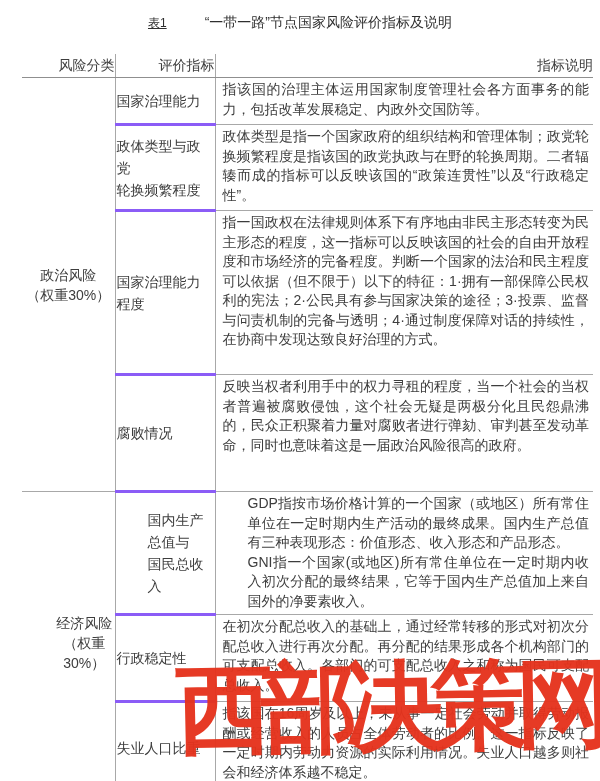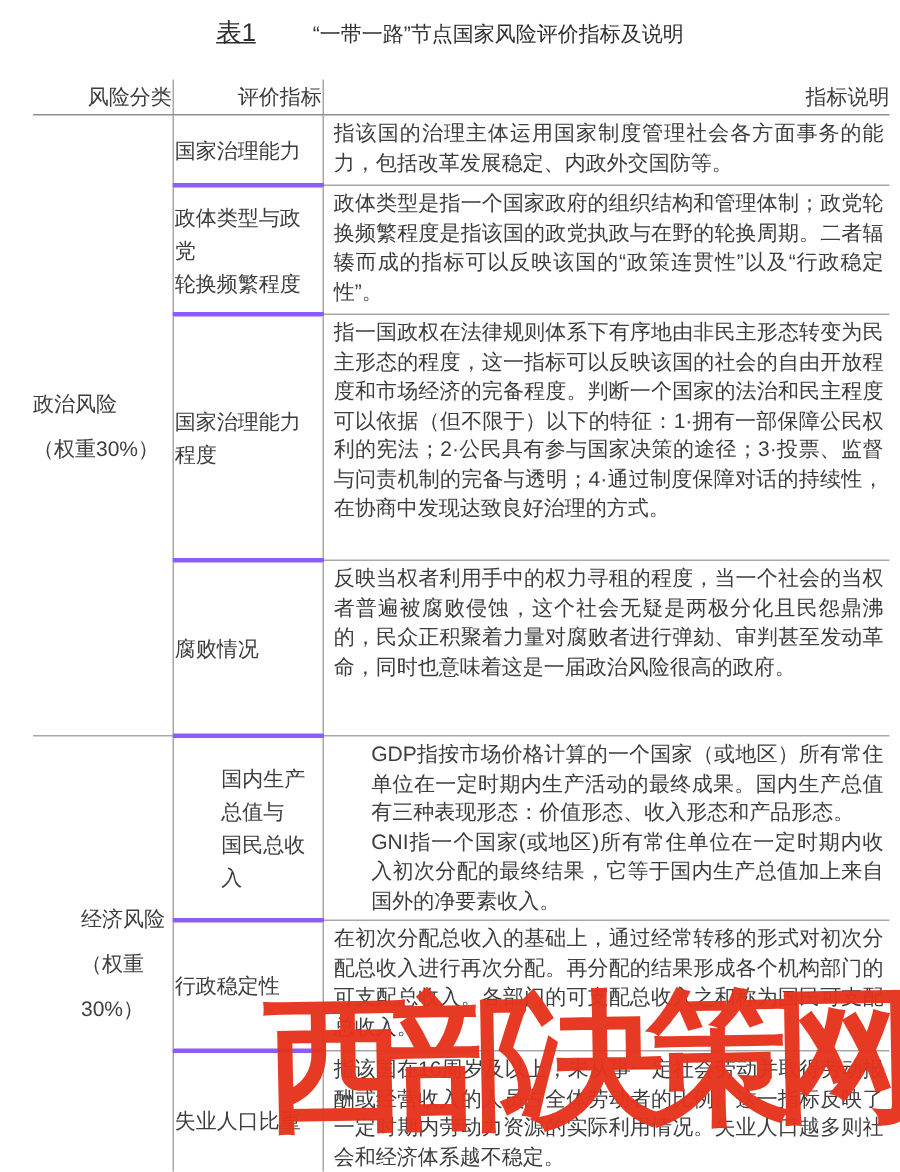--- a/index.html
+++ b/index.html
@@ -15,21 +15,21 @@
 
   
   .doc-title{
     margin-top:13px;
     text-align:center;
     font-size:14px;
     color:#2f2f2f;
     line-height:18px;
     white-space:nowrap;
   }
-  .doc-title .tnum{margin-right:38px;font-size:17px;text-decoration:underline;}
+  .doc-title .tnum{margin-right:38px;font-size:12px;text-decoration:underline;}
 
   
   table.risk{
     border-collapse:collapse;
     table-layout:fixed;
     width:571px;
     margin:22px 0 0 22px;
     font-size:14px;
     color:#3d3d3d;
   }
@@ -44,24 +44,24 @@
     vertical-align:middle;
     height:23px;
     padding:0;
     border-bottom:1px solid #8f8f8f;
   }
   th.h1,td.cat{border-right:1px solid #a8a8a8;}
   th.h2,td.ind{border-right:1px solid #a8a8a8;padding-left:32px;}
 
   td{padding:0;}
   td.cat{
-    text-align:left;
+    text-align:center;
     vertical-align:middle;
     white-space:pre-line;
-    line-height:30px;
+    line-height:20px;
     border-bottom:1px solid #a8a8a8;
   }
   td.ind{
     vertical-align:middle;
     white-space:pre-line;
     line-height:22px;
     border-bottom:3px solid #8b5cf6;
     padding:0 1px;
   }
   td.desc{

